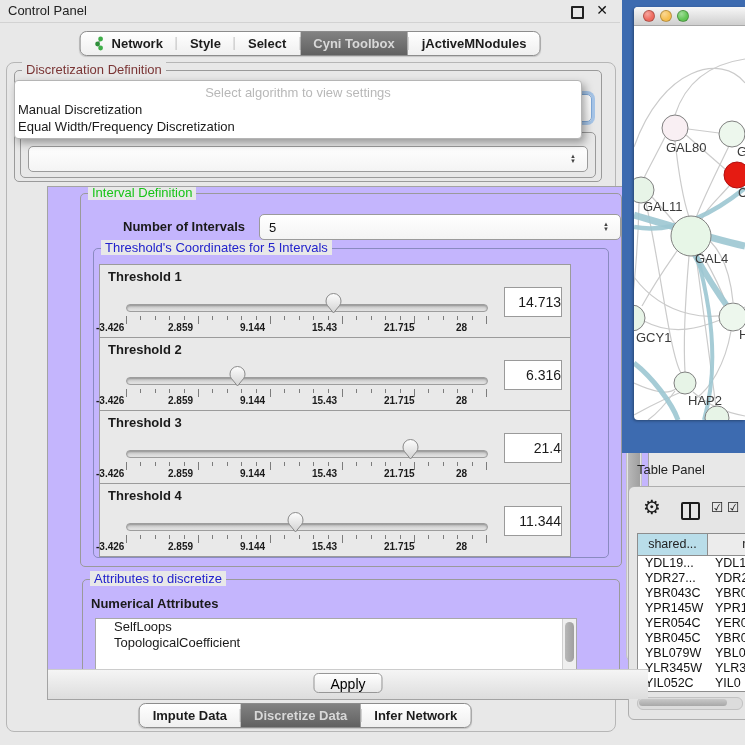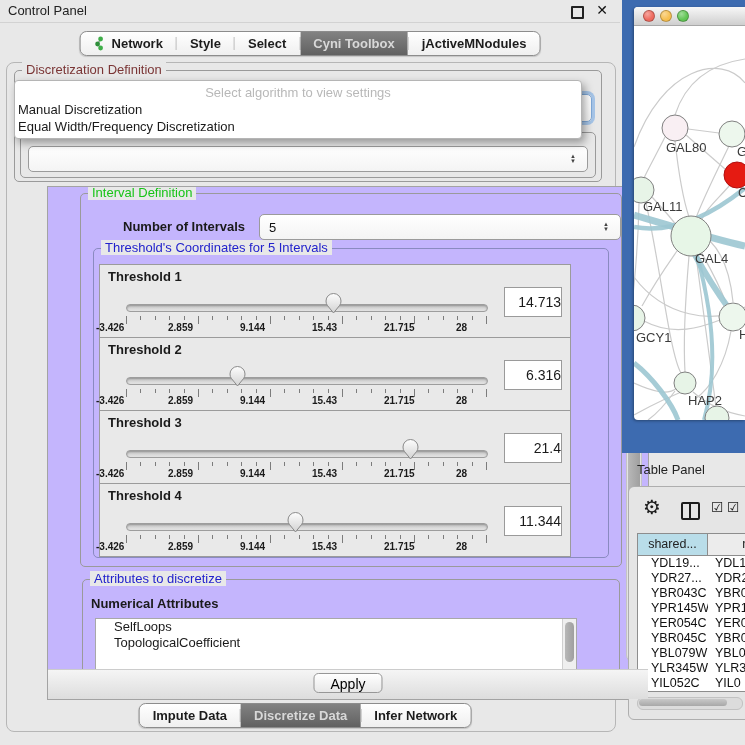--- a/index.html
+++ b/index.html
@@ -75,21 +75,21 @@
   #tp-box{left:628px;top:486px;width:160px;height:232px;border:1px solid #aeaeae;border-radius:6px;background:#e5e5e5;}
   #gear{position:absolute;left:14px;top:8px;font-size:20px;color:#1c1c1c;}
   #colicon{position:absolute;left:52px;top:15px;width:15px;height:14px;border:2px solid #1c1c1c;border-radius:2px;}
   #colicon div{position:absolute;left:6px;top:0;bottom:0;width:2px;background:#1c1c1c;}
   .chk{position:absolute;top:12px;font-size:14px;color:#1c1c1c;}
   #tp-table{position:absolute;left:8px;top:46px;width:175px;background:#fff;border:1px solid #8d8d8d;}
   .hrow{display:flex;height:21px;line-height:21px;border-bottom:1px solid #8d8d8d;font-size:12.5px;color:#222;}
   .hc1{width:70px;text-align:center;background:#b9dde9;border-right:1px solid #8d8d8d;box-sizing:border-box;}
   .hc2{width:100px;text-align:center;background:#ececec;}
   .trow{display:flex;height:15px;line-height:15px;font-size:12.5px;color:#111;}
-  .c1{width:70px;padding-left:13px;box-sizing:border-box;white-space:nowrap;overflow:hidden;}
+  .c1{width:70px;padding-left:7px;box-sizing:border-box;white-space:nowrap;overflow:hidden;}
   .c2{width:100px;padding-left:7px;box-sizing:border-box;white-space:nowrap;overflow:hidden;}
   #hscroll{position:absolute;left:8px;top:210px;width:104px;height:11px;background:#dcdcdc;border:1px solid #c2c2c2;border-radius:6px;}
   #hscroll div{position:absolute;left:1px;top:1px;width:88px;height:7px;border-radius:5px;background:linear-gradient(#c8c8c8,#a8a8a8);}
 </style>
 </head>
 <body>
 
 <div id="control-panel" class="abs">
   <div id="titlebar" class="abs">
     <span class="t">Control Panel</span>

